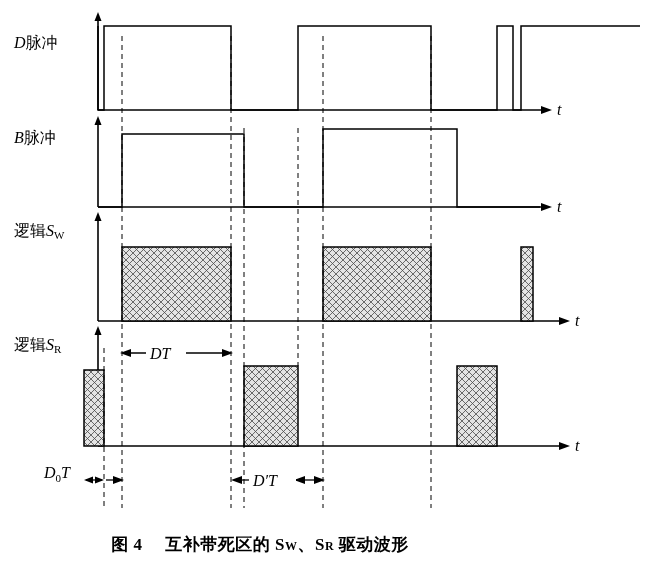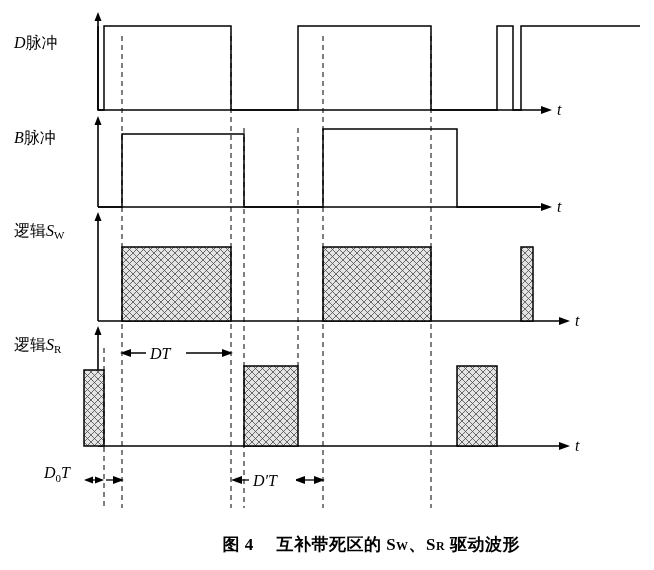--- a/index.html
+++ b/index.html
@@ -52,21 +52,21 @@
   }
   .time-label-sub {
     font-style: normal;
     font-size: 11px;
   }
   .caption {
     position: absolute;
     left: 0;
     top: 525px;
     width: 520px;
-    text-align: right;
+    text-align: center;
     font-family: "Liberation Serif", serif;
     font-size: 17px;
     font-weight: bold;
     letter-spacing: 0.5px;
   }
   .caption .cap-sub {
     font-size: 12px;
     font-weight: bold;
   }
 </style>

